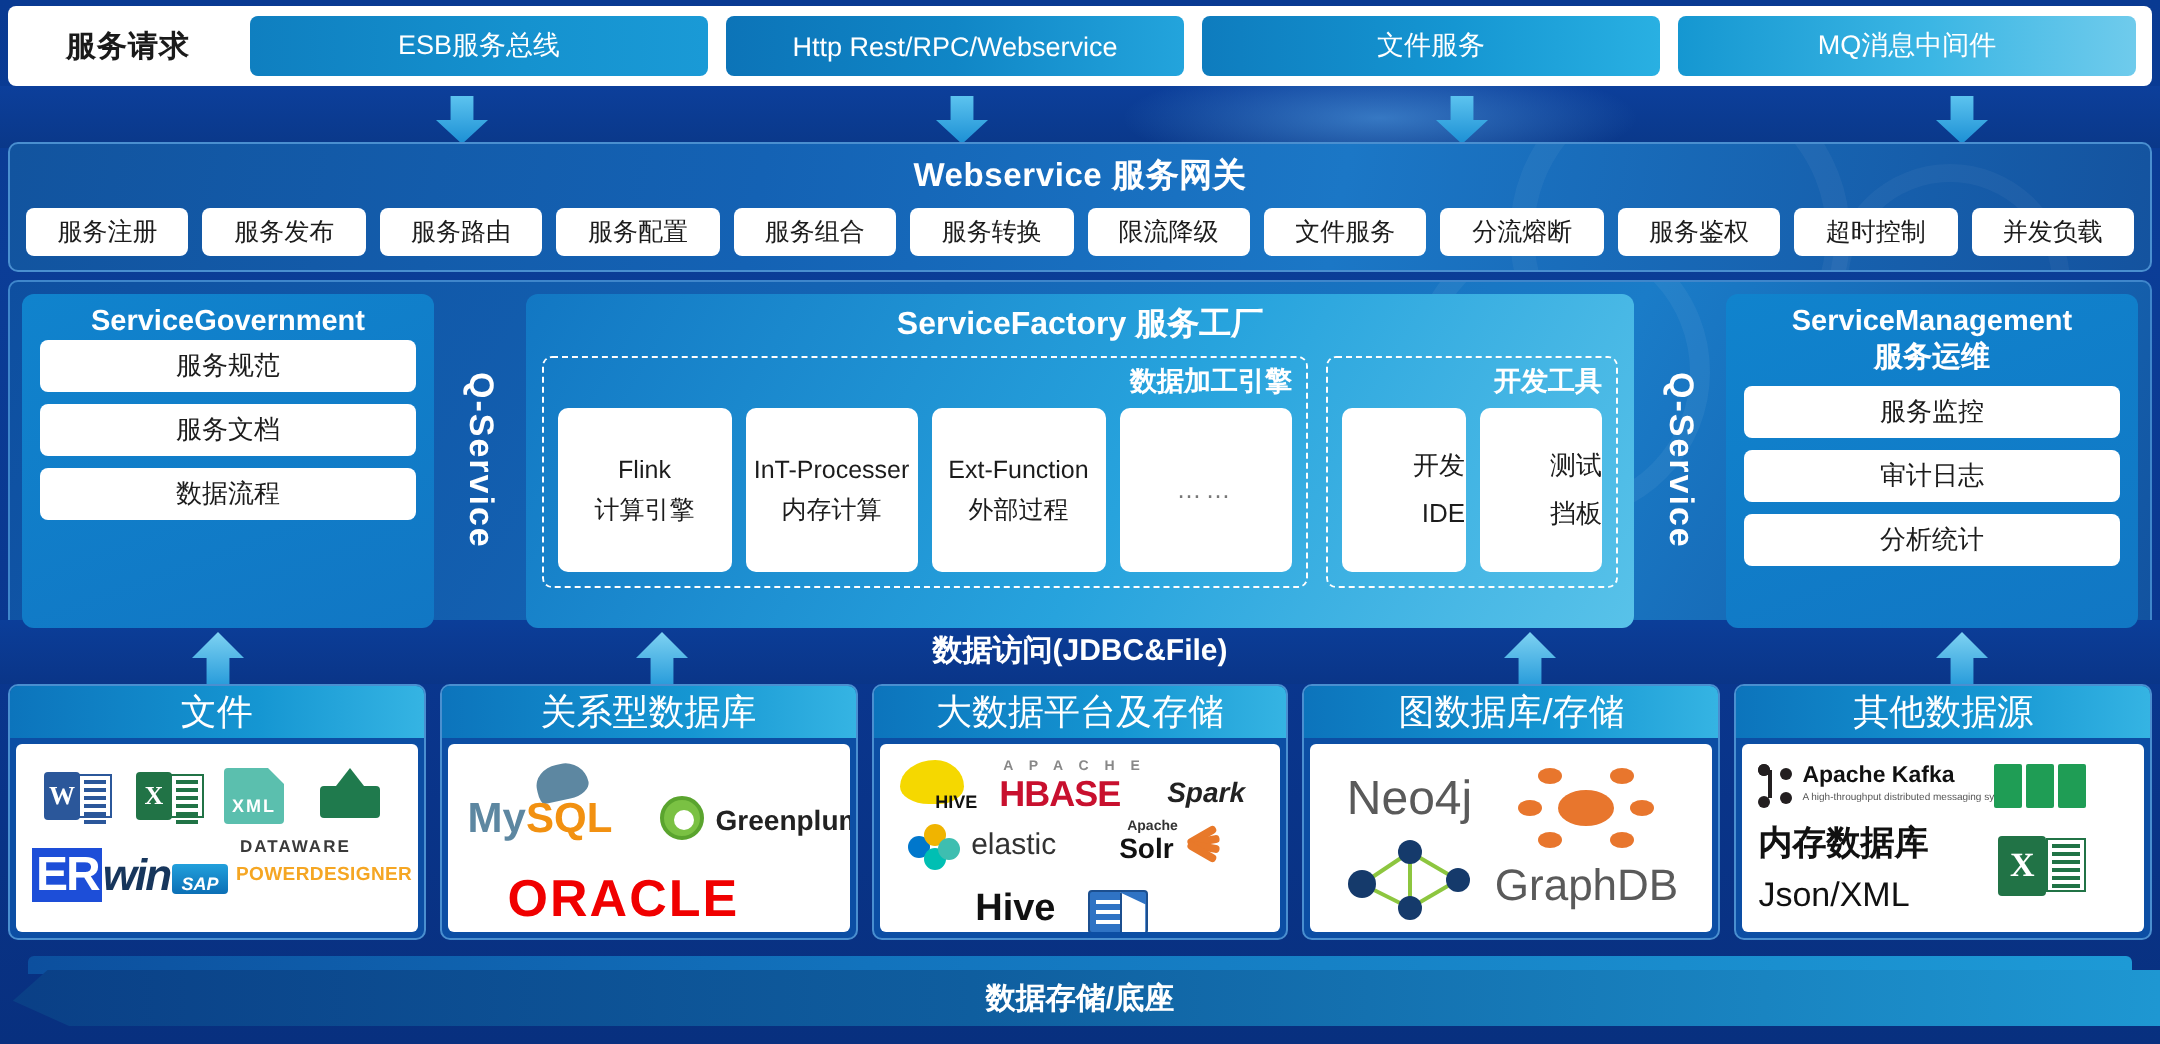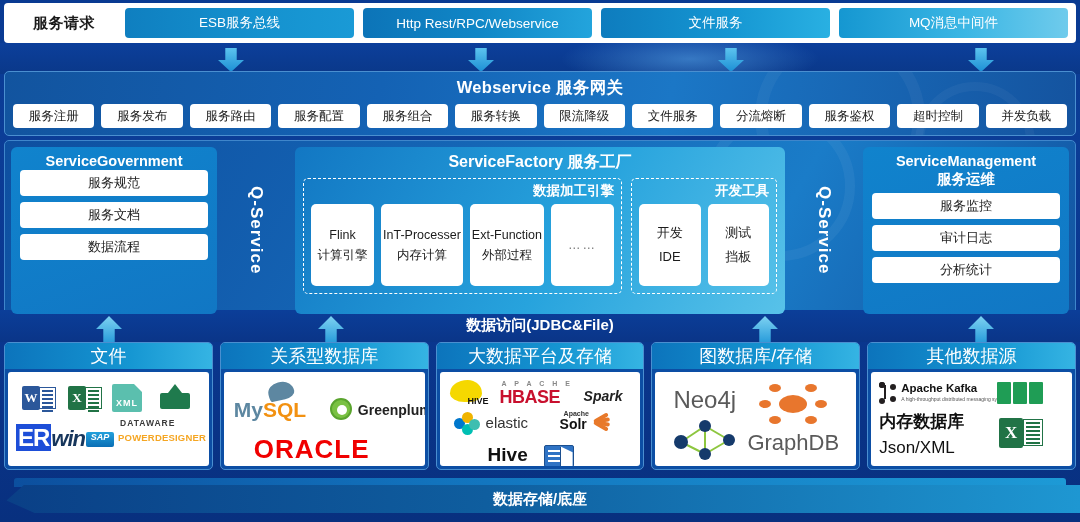--- a/index.html
+++ b/index.html
@@ -77,21 +77,21 @@
     flex: 1 1 0; height: 24px; background: #fff; border-radius: 4px;
     display: flex; align-items: center; justify-content: center;
     font-size: 12.5px; color: #1c1c1c;
   }
 
   
   .mid {
     position: absolute; left: 4px; top: 140px; width: 1072px; height: 181px;
     border: 1px solid #3f86cb; border-radius: 5px;
     background: linear-gradient(120deg,#0e4fa0 0%, #1566b6 40%, #1a7cc8 70%, #12529f 100%);
-    display: flex; align-items: stretch; padding: 6px; gap: 16px;
+    display: flex; align-items: stretch; padding: 6px; gap: 0;
     overflow: hidden;
   }
   .mid .wmx {
     position: absolute; left: 700px; top: -30px; width: 150px; height: 150px;
     border-radius: 50%; border: 10px solid rgba(255,255,255,.05);
   }
   .side-col {
     width: 206px; flex: none; border-radius: 6px;
     background: linear-gradient(160deg,#1083cd 0%, #1177c4 100%);
     padding: 6px 9px 8px 9px;
@@ -141,21 +141,21 @@
     display: flex; flex-direction: column; align-items: center; justify-content: center;
     font-size: 12.5px; color: #1c1c1c; line-height: 20px; padding: 0 2px; text-align: center;
     white-space: nowrap;
   }
   .engine-box .l2 { font-size: 12.5px; }
   .dots { color: #777; letter-spacing: 2px; }
   .d-engine { flex: 1 1 auto; }
   .d-tools { width: 146px; flex: none; }
   .tool-box {
     background: #fff; border-radius: 5px; flex: 1 1 0;
-    display: flex; flex-direction: column; align-items: center; justify-content: center;
+    display: flex; flex-direction: column; align-items: flex-end; justify-content: center;
     font-size: 13px; color: #1c1c1c; line-height: 24px;
   }
 
   
   .access {
     position: absolute; left: 0; top: 310px; width: 1080px; height: 32px;
     background: linear-gradient(180deg,#0b3e99 0%, #0a3588 100%);
     overflow: hidden;
   }
   .access-title {
@@ -219,21 +219,21 @@
   .greenbox::before {
     content:""; position: absolute; left: 50%; top: -9px; margin-left: -7px;
     border-width: 0 7px 9px 7px; border-style: solid;
     border-color: transparent transparent #1f7a4d transparent;
   }
   .erwin { color: #17365c; font-size: 22px; font-style: italic; letter-spacing: -1px; }
   .sapbox {
     position: absolute; width: 28px; height: 15px; border-radius: 2px;
     background: linear-gradient(180deg,#22a0dc 0%, #0b6fb5 100%);
     color: #fff; font-size: 9px; font-weight: bold; font-style: italic;
-    display: flex; align-items: flex-start; justify-content: center;
+    display: flex; align-items: flex-end; justify-content: center;
   }
   .mysql-dolphin {
     position: absolute; width: 26px; height: 18px;
     background: #5d87a1; border-radius: 50% 50% 45% 10%/60% 70% 40% 40%;
     transform: rotate(-12deg);
   }
   .gp-circle {
     position: absolute; width: 22px; height: 22px; border-radius: 50%;
     background: #7ac143; border: 2px solid #5aa42e;
   }

